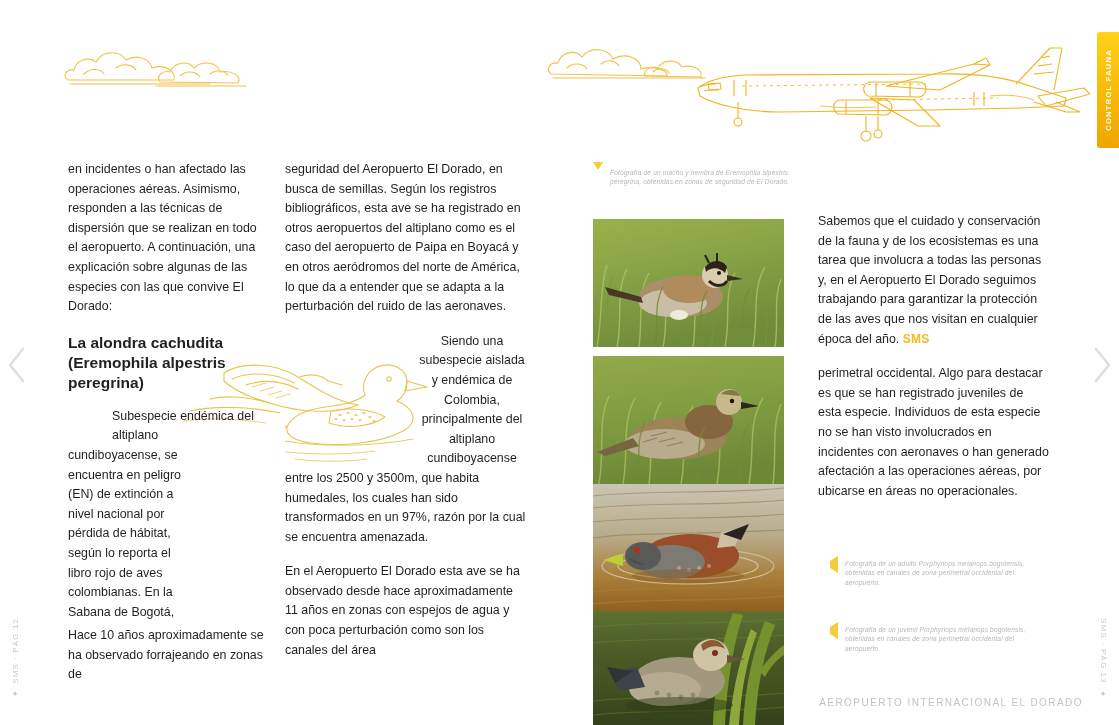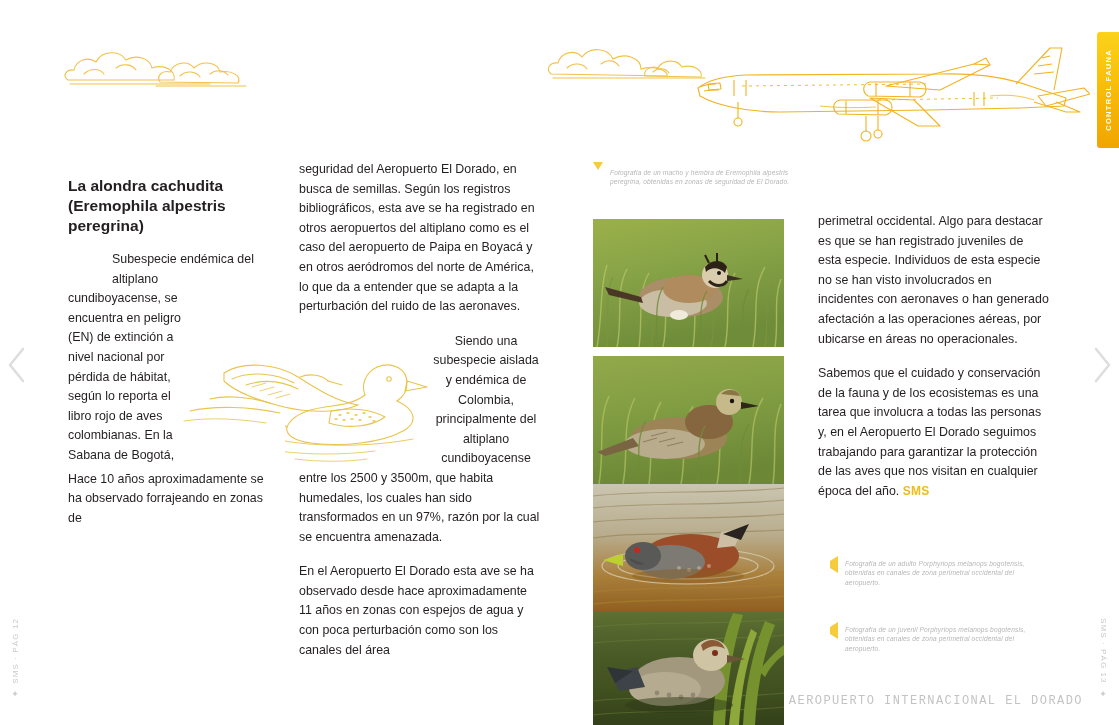--- a/index.html
+++ b/index.html
@@ -66,21 +66,21 @@
   .marker-logo { font-size: 9px; color: #cdcdcd; }
 
   
   .col {
     position: absolute;
     font-size: 12.4px;
     line-height: 19.6px;
     color: #231f20;
   }
   #col-1 { left: 68px;  top: 160px; width: 198px; }
-  #col-2 { left: 299px; top: 160px; width: 242px; }
+  #col-2 { left: 285px; top: 160px; width: 242px; }
   #col-3 { left: 818px; top: 212px; width: 232px; }
 
   .col p { margin-bottom: 15px; }
   .col p:last-child { margin-bottom: 0; }
 
   h2.species-title {
     font-size: 15.5px;
     line-height: 20px;
     font-weight: bold;
     color: #231f20;
@@ -137,24 +137,23 @@
     border-right: 8px solid #f6cb3c;
   }
   #caption-1 { left: 593px; top: 168px; width: 205px; }
   #caption-2 { left: 830px; top: 559px; width: 198px; }
   #caption-3 { left: 830px; top: 625px; width: 198px; }
 
   
   #footer-brand {
     position: absolute;
     right: 36px; bottom: 17px;
-    font-size: 12px;
+    font-size: 10px;
     letter-spacing: 1.45px;
     color: #c3c3c3;
-    font-family: Liberation Mono, monospace;
   }
 </style>
 </head>
 <body>
 
 <div id="page">
 
   <svg class="art" id="cloud-left" viewBox="0 0 220 60">
     <g fill="none" stroke="#f2c14a" stroke-width="1.1" stroke-linecap="round">
       <path d="M8 44 C2 40 6 33 14 34 C16 24 28 20 36 26 C42 14 60 14 66 24 C76 18 90 22 92 32 C104 28 116 34 114 44 Z"></path>
@@ -285,38 +284,39 @@
   <div class="page-marker" id="marker-left">
     <span class="lbl">SMS · PÁG 12</span>
     <span class="marker-logo">✦</span>
   </div>
   <div class="page-marker" id="marker-right">
     <span class="lbl">SMS · PÁG 13</span>
     <span class="marker-logo">✦</span>
   </div>
 
   <div class="col" id="col-1">
+    <p>en incidentes o han afectado las operaciones aéreas. Asimismo, responden a las técnicas de dispersión que se realizan en todo el aeropuerto. A continuación, una explicación sobre algunas de las especies con las que convive El Dorado:</p>
     <h2 class="species-title">La alondra cachudita (Eremophila alpestris peregrina)</h2>
     <p style="margin-bottom:0;margin-left:44px;">Subespecie endémica del altiplano</p>
     <p class="wrap-narrow" style="margin-bottom:4px;">cundiboyacense, se encuentra en peligro (EN) de extinción a nivel nacional por pérdida de hábitat, según lo reporta el libro rojo de aves colombianas. En la Sabana de Bogotá,</p>
     <p>Hace 10 años aproximadamente se ha observado forrajeando en zonas de</p>
   </div>
 
   <div class="col" id="col-2">
     <p>seguridad del Aeropuerto El Dorado, en busca de semillas.  Según los registros bibliográficos, esta ave se ha registrado en otros aeropuertos del altiplano como es el caso del aeropuerto de Paipa en Boyacá y en otros aeródromos del norte de América, lo que da a entender que se adapta a la perturbación del ruido de las aeronaves.</p>
     <div class="wrap-tingua" style="margin-left:132px;">
       <p style="margin-bottom:0;">Siendo una subespecie aislada y endémica de Colombia, principalmente del altiplano cundiboyacense</p>
     </div>
     <p style="text-align:left;">entre los 2500 y 3500m, que habita humedales, los cuales han sido transformados en un 97%, razón por la cual se encuentra amenazada.</p>
     <p>En el Aeropuerto El Dorado esta ave se ha observado desde hace aproximadamente 11 años en zonas con espejos de agua y con poca perturbación como son los canales del área</p>
   </div>
 
   <div class="col" id="col-3">
+    <p><span>Sabemos que el cuidado y conservación de la fauna y de los ecosistemas es una tarea que involucra a todas las personas y, en el Aeropuerto El Dorado seguimos trabajando para garantizar la protección de las aves que nos visitan en cualquier época del año.</span> <span class="sms-mark">SMS</span></p>
     <p>perimetral occidental. Algo para destacar es que se han registrado juveniles de esta especie. Individuos de esta especie no se han visto involucrados en incidentes con aeronaves o han generado afectación a las operaciones aéreas, por ubicarse en áreas no operacionales.</p>
-    <p><span>Sabemos que el cuidado y conservación de la fauna y de los ecosistemas es una tarea que involucra a todas las personas y, en el Aeropuerto El Dorado seguimos trabajando para garantizar la protección de las aves que nos visitan en cualquier época del año.</span> <span class="sms-mark">SMS</span></p>
   </div>
 
   <div class="photo" id="photo-1">
     <svg viewBox="0 0 191 128" width="191" height="128" preserveAspectRatio="none">
       <defs>
         <linearGradient id="grass1" x1="0" y1="0" x2="0.3" y2="1">
           <stop offset="0%" stop-color="#9bb04a"></stop>
             <stop offset="45%" stop-color="#87a347"></stop>
             <stop offset="100%" stop-color="#6f8c3a"></stop>
         </linearGradient>

